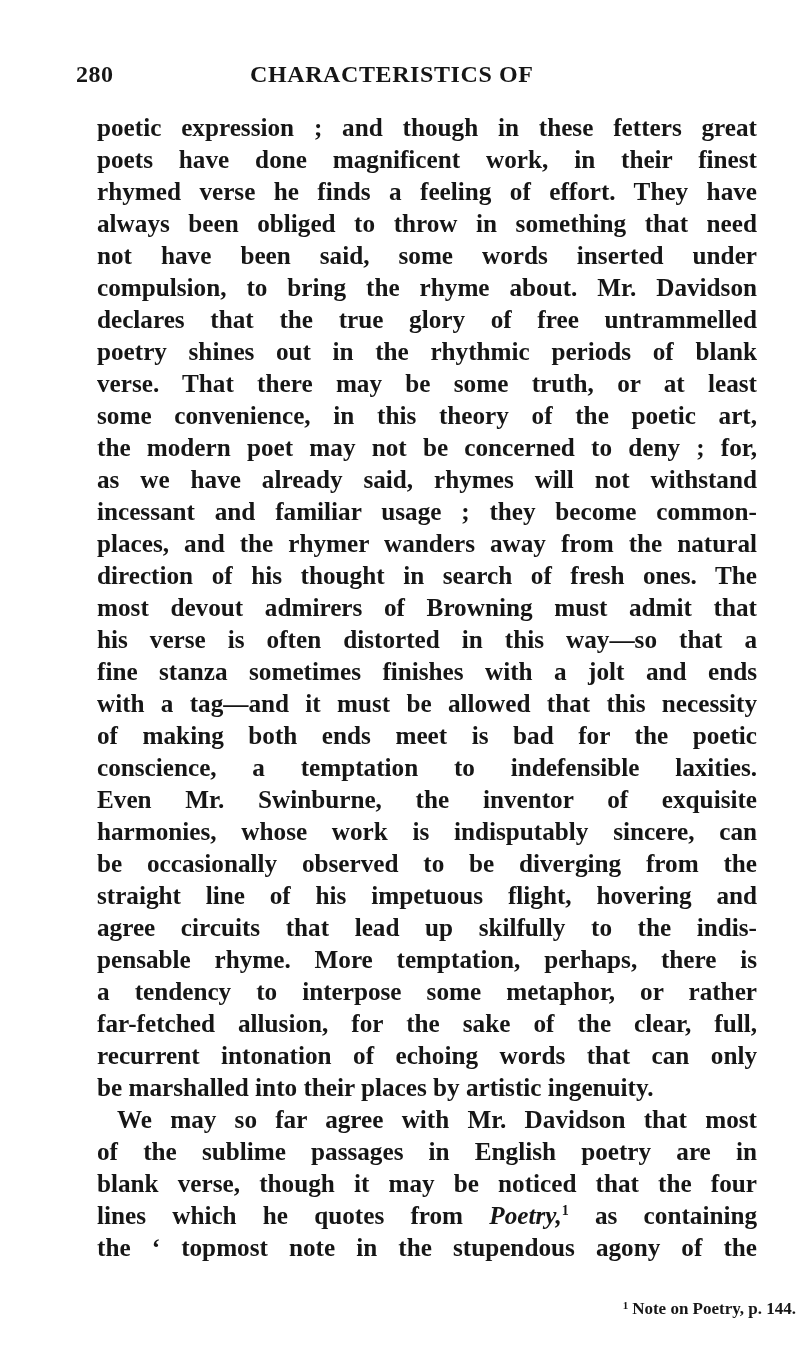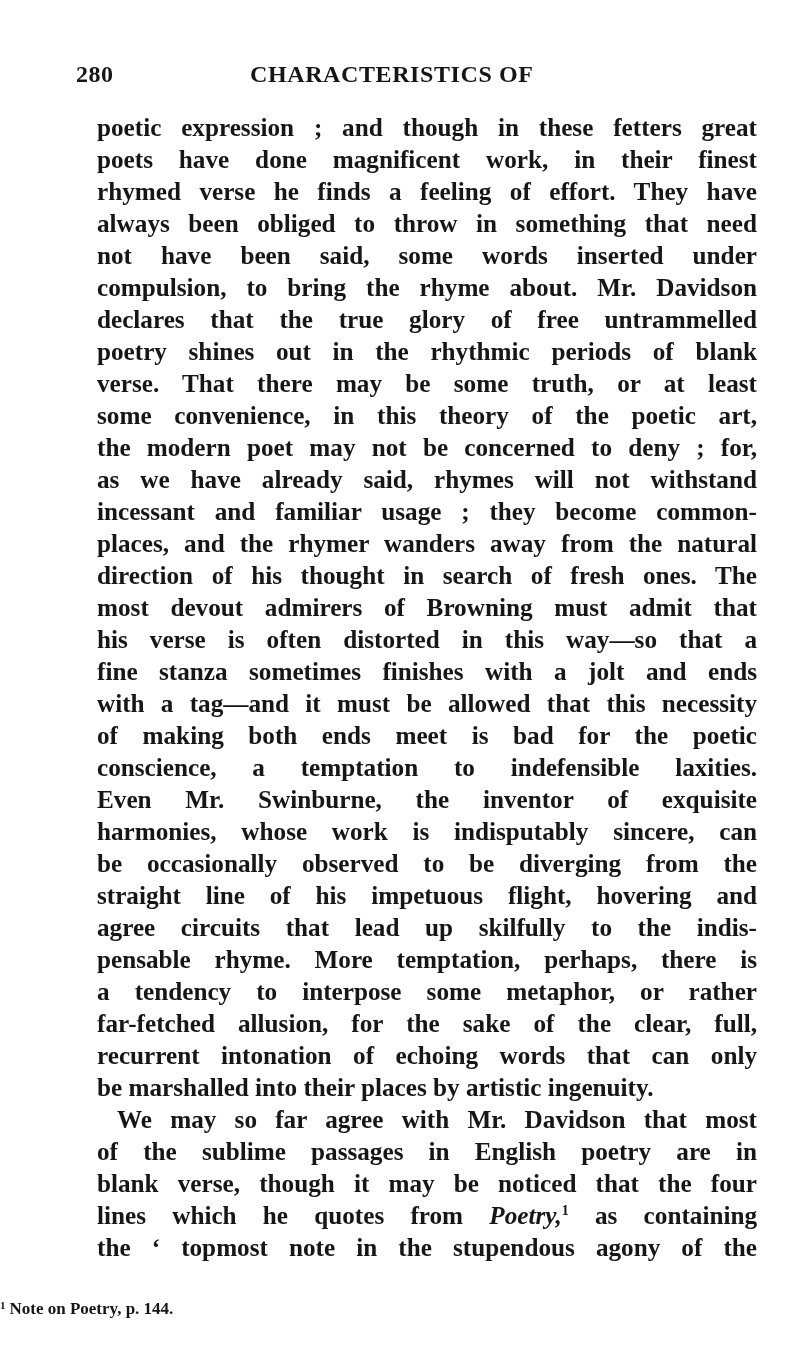--- a/index.html
+++ b/index.html
@@ -62,21 +62,21 @@
       text-align-last: left;
     }
     .line.indent {
       padding-left: 20px;
     }
     .footnote {
       position: absolute;
       top: 1294px;
       left: 0;
       width: 796px;
-      text-align: left;
+      text-align: right;
       font-size: 17px;
       line-height: 22px;
     }
     .footnote .mark {
       font-size: 11px;
       vertical-align: 5px;
       margin-right: 4px;
     }
     .fnref {
       font-size: 14px;

